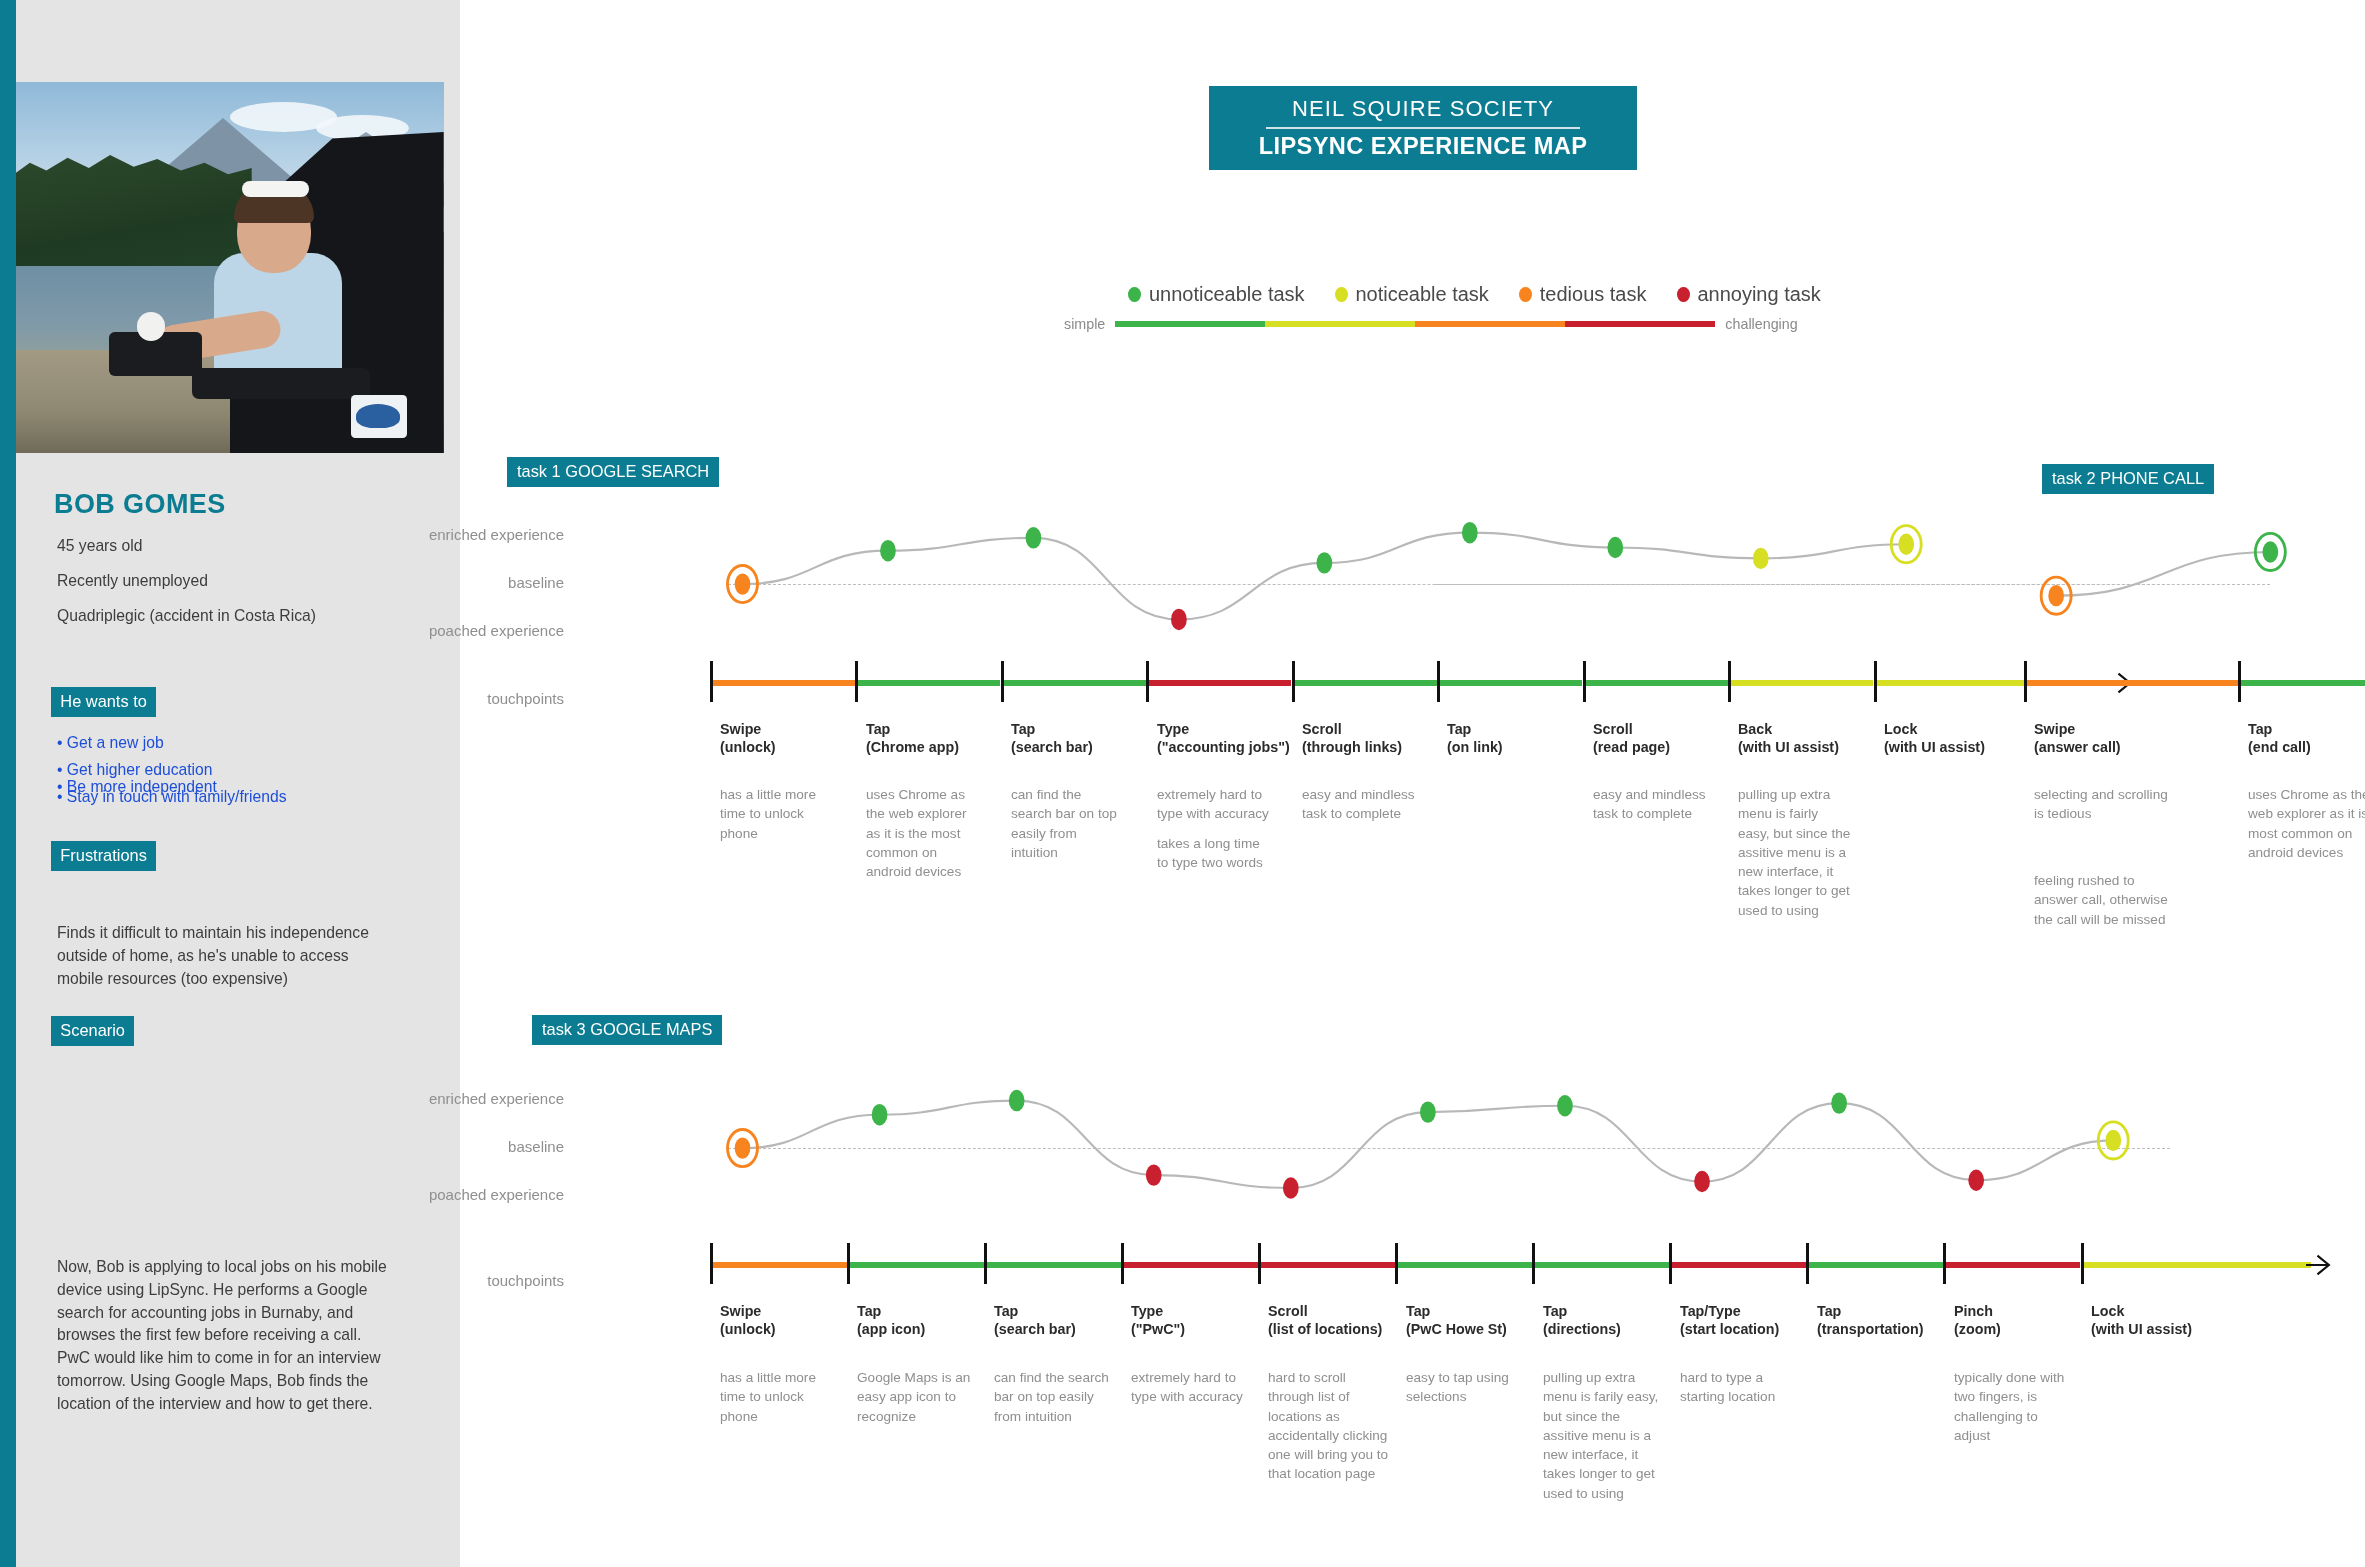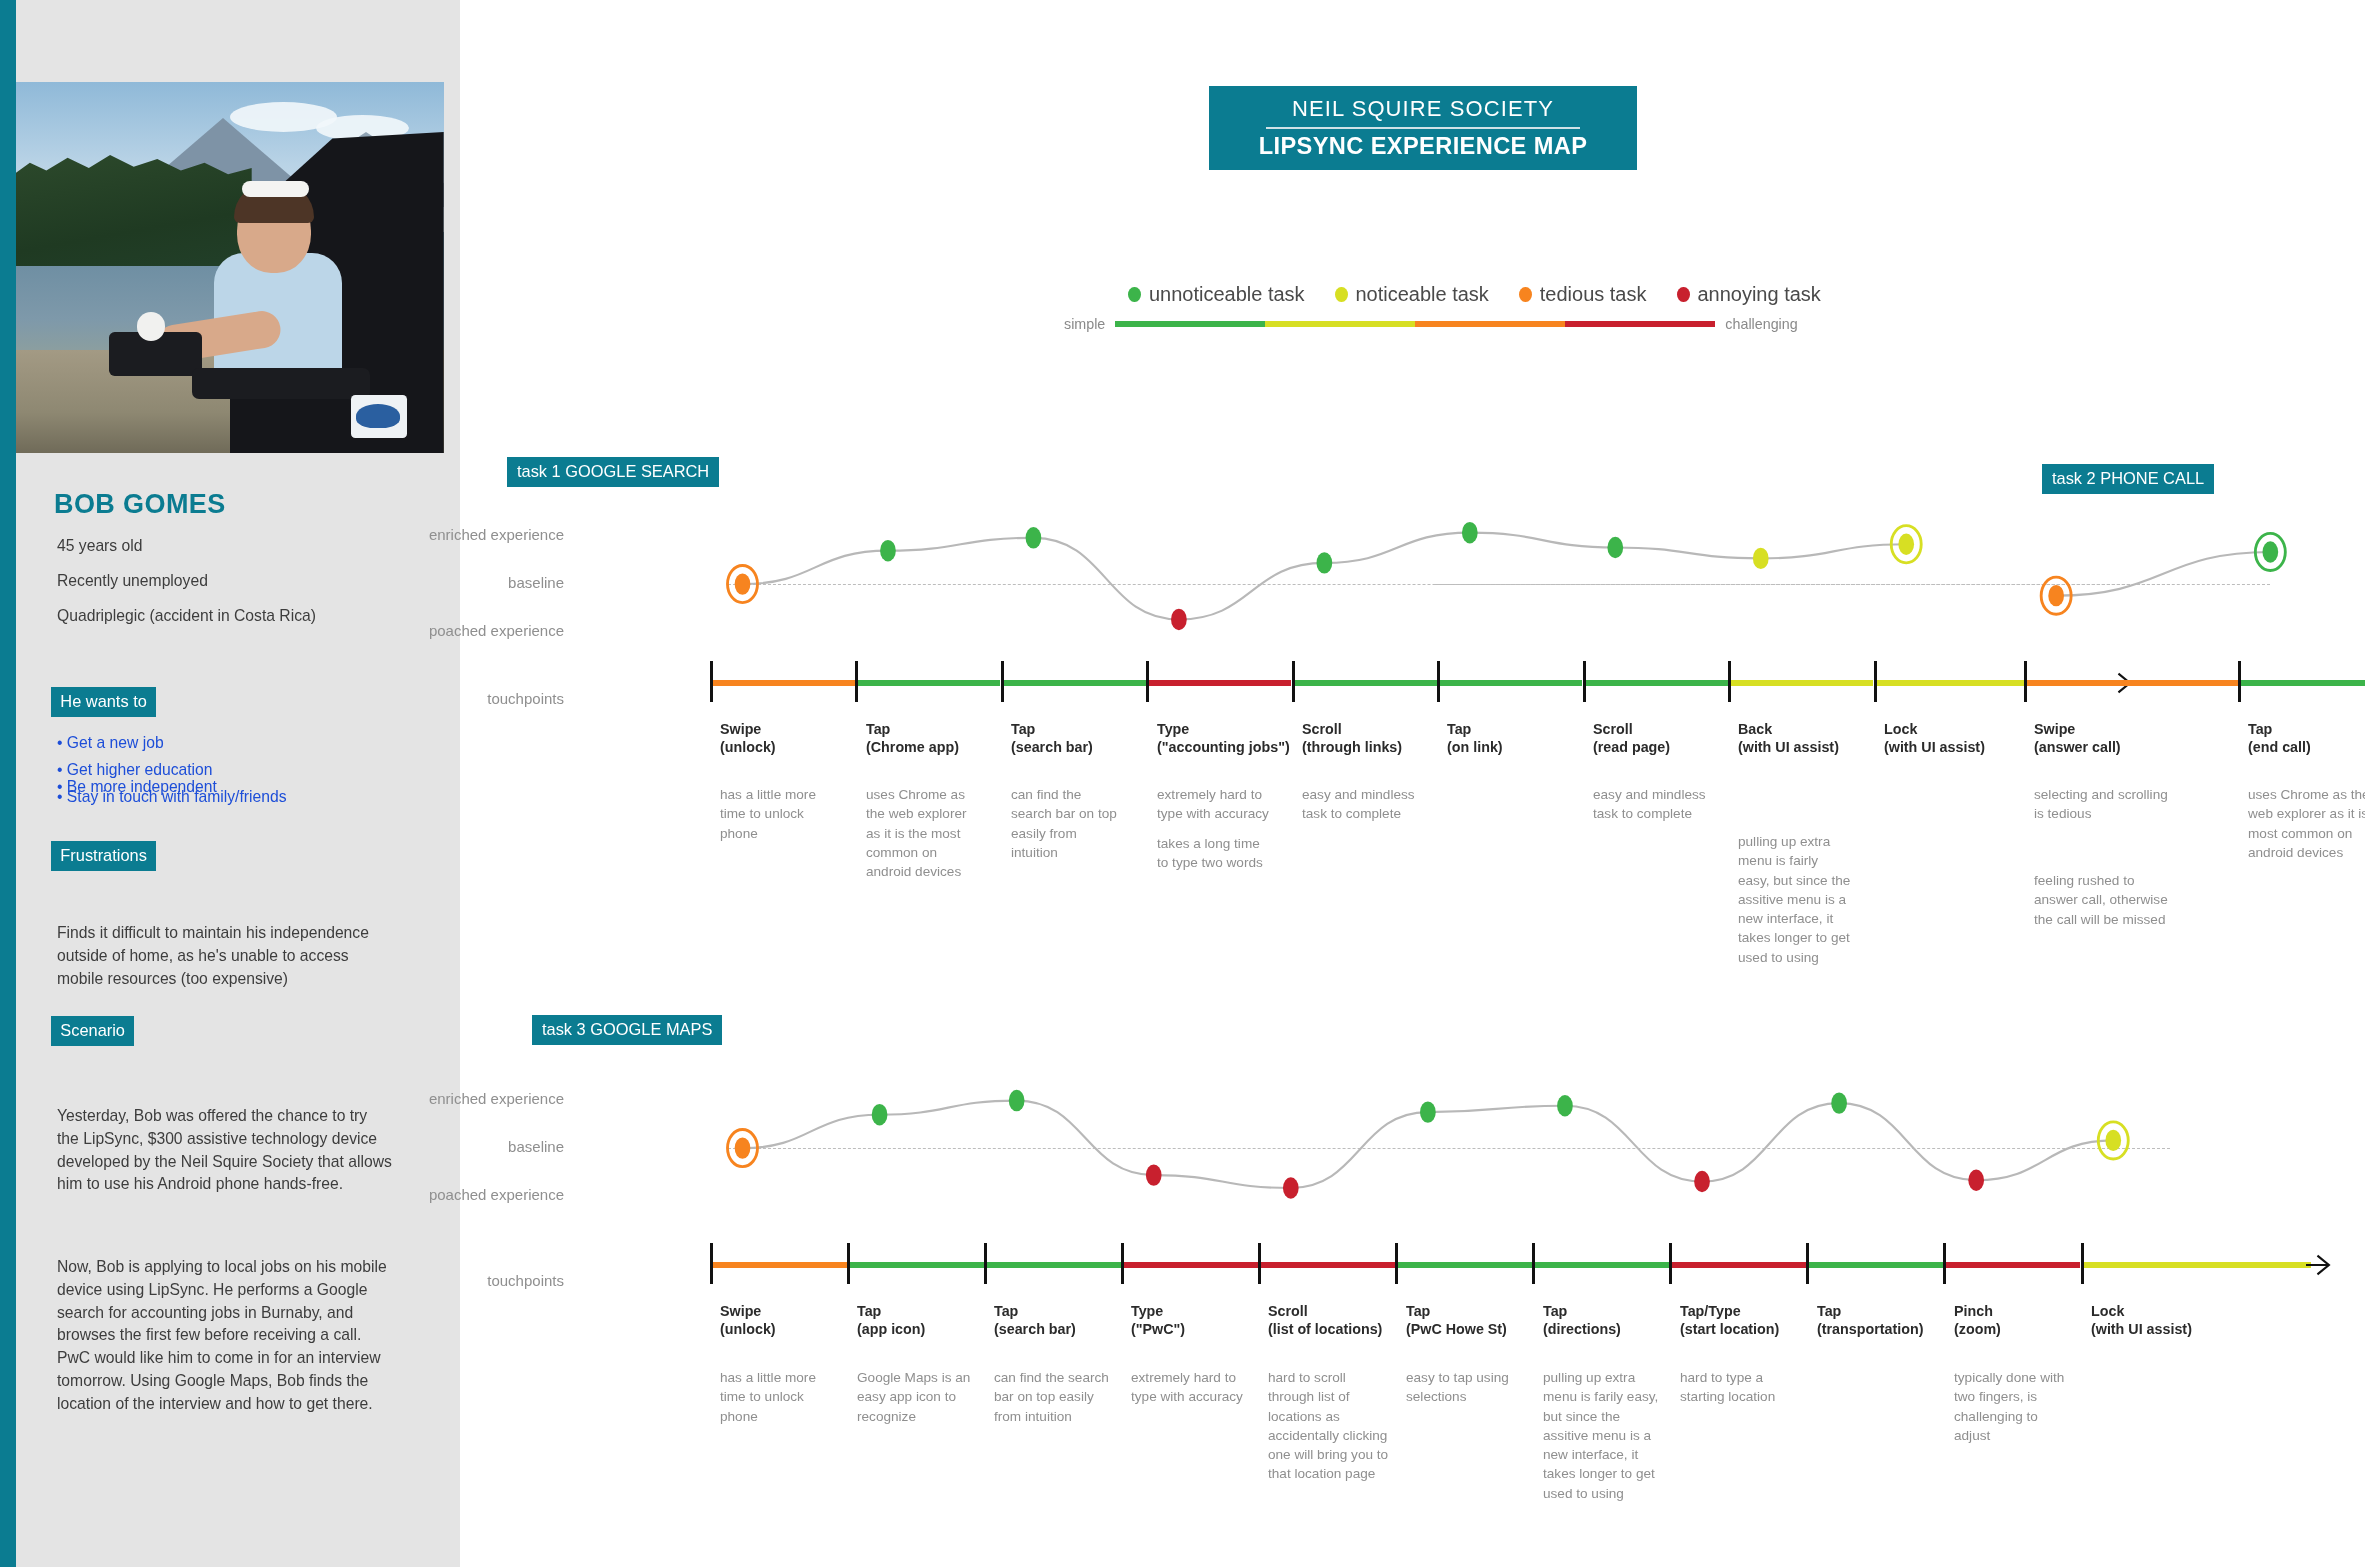--- a/index.html
+++ b/index.html
@@ -132,21 +132,20 @@
   <div class="chip" id="chip-wants">He wants to</div>
   <div class="bullet" id="b0">• Get a new job</div>
   <div class="bullet" id="b1">• Get higher education</div>
   <div class="bullet" id="b2">• Stay in touch with family/friends</div>
   <div class="bullet" id="b3">• Be more independent</div>
 
   <div class="chip" id="chip-frus">Frustrations</div>
   <div class="para" id="frus-text">Finds it difficult to maintain his independence outside of home, as he's unable to access mobile resources (too expensive)</div>
 
   <div class="chip" id="chip-scen">Scenario</div>
-  <div class="para" id="scen-p1">Yesterday, Bob was offered the chance to try the LipSync, $300 assistive technology device developed by the Neil Squire Society that allows him to use his Android phone hands-free.</div>
   <div class="para" id="scen-p2">Now, Bob is applying to local jobs on his mobile device using LipSync. He performs a Google search for accounting jobs in Burnaby, and browses the first few before receiving a call. PwC would like him to come in for an interview tomorrow. Using Google Maps, Bob finds the location of the interview and how to get there.</div>
 </div>
 
 <div id="title-box">
   <div id="title-top">NEIL SQUIRE SOCIETY</div>
   <div id="title-rule"></div>
   <div id="title-bottom">LIPSYNC EXPERIENCE MAP</div>
 </div>
 
 <div id="legend">
@@ -257,21 +256,21 @@
     </div>
     <div class="tp-title" style="left: 1593px; top: 720px; width: 143px;">
       <div>Scroll</div>
       <div>(read page)</div>
     </div>
     <div class="tp-desc" style="left: 1593px; top: 785px; width: 114px;">easy and mindless task to complete</div>
     <div class="tp-title" style="left: 1738px; top: 720px; width: 143px;">
       <div>Back</div>
       <div>(with UI assist)</div>
     </div>
-    <div class="tp-desc" style="left: 1738px; top: 785px; width: 114px; margin-top: 47px;">pulling up extra menu is fairly easy, but since the assitive menu is a new interface, it takes longer to get used to using</div>
+    <div class="tp-desc" style="left: 1738px; top: 785px; width: 114px;">pulling up extra menu is fairly easy, but since the assitive menu is a new interface, it takes longer to get used to using</div>
     <div class="tp-title" style="left: 1884px; top: 720px; width: 143px;">
       <div>Lock</div>
       <div>(with UI assist)</div>
     </div>
     <div class="dash" style="left: 1435px; top: 584px; width: 835px;"></div>
     <svg class="curve" width="2366" height="1568" style="left: 0px; top: 0px;" viewBox="0 0 3314 2196">
       <path d="M 2880 834.2 C 3030 834.2 3030 773 3180 773" fill="none" stroke="#b8b8b8" stroke-width="3"></path>
       <ellipse cx="2880" cy="834.2" rx="21" ry="26" fill="none" stroke="#f7841f" stroke-width="4"></ellipse>
       <ellipse cx="2880" cy="834.2" rx="11" ry="15" fill="#f7841f"></ellipse>
       <ellipse cx="3180" cy="773" rx="21" ry="26" fill="none" stroke="#3cb44a" stroke-width="4"></ellipse>

